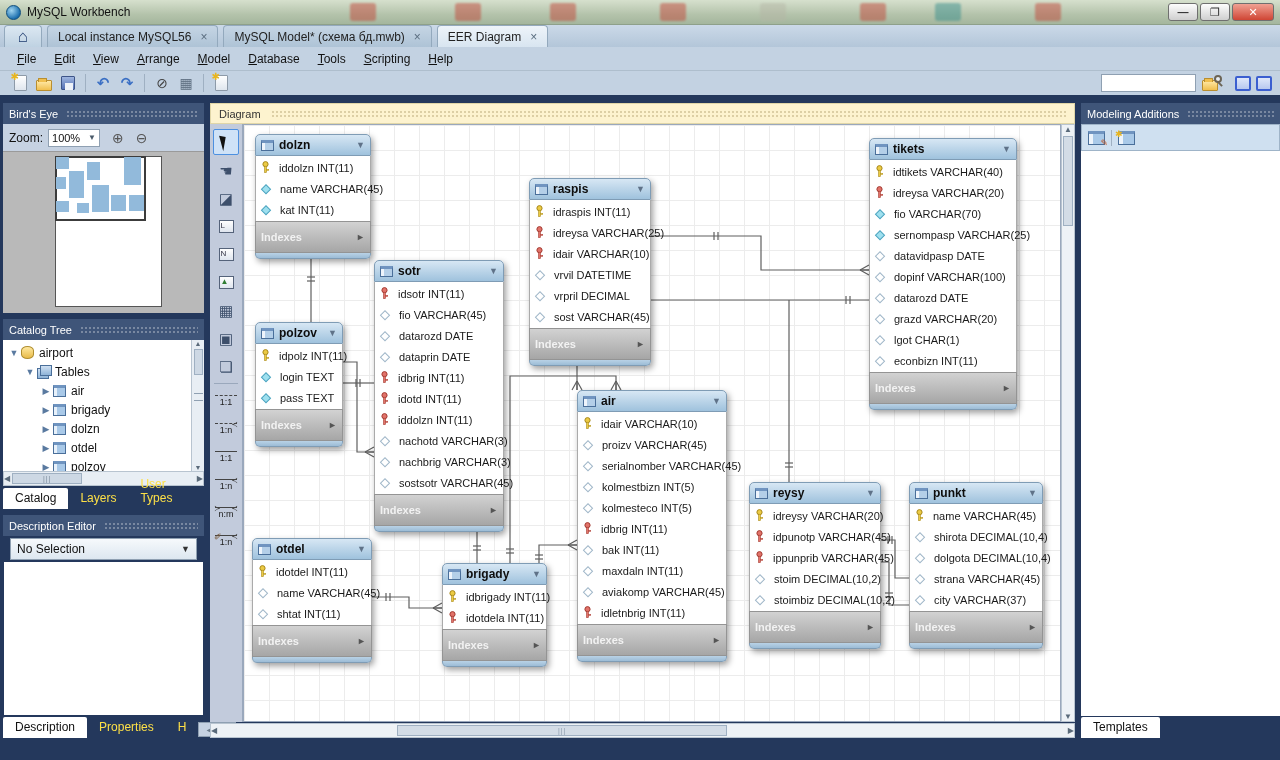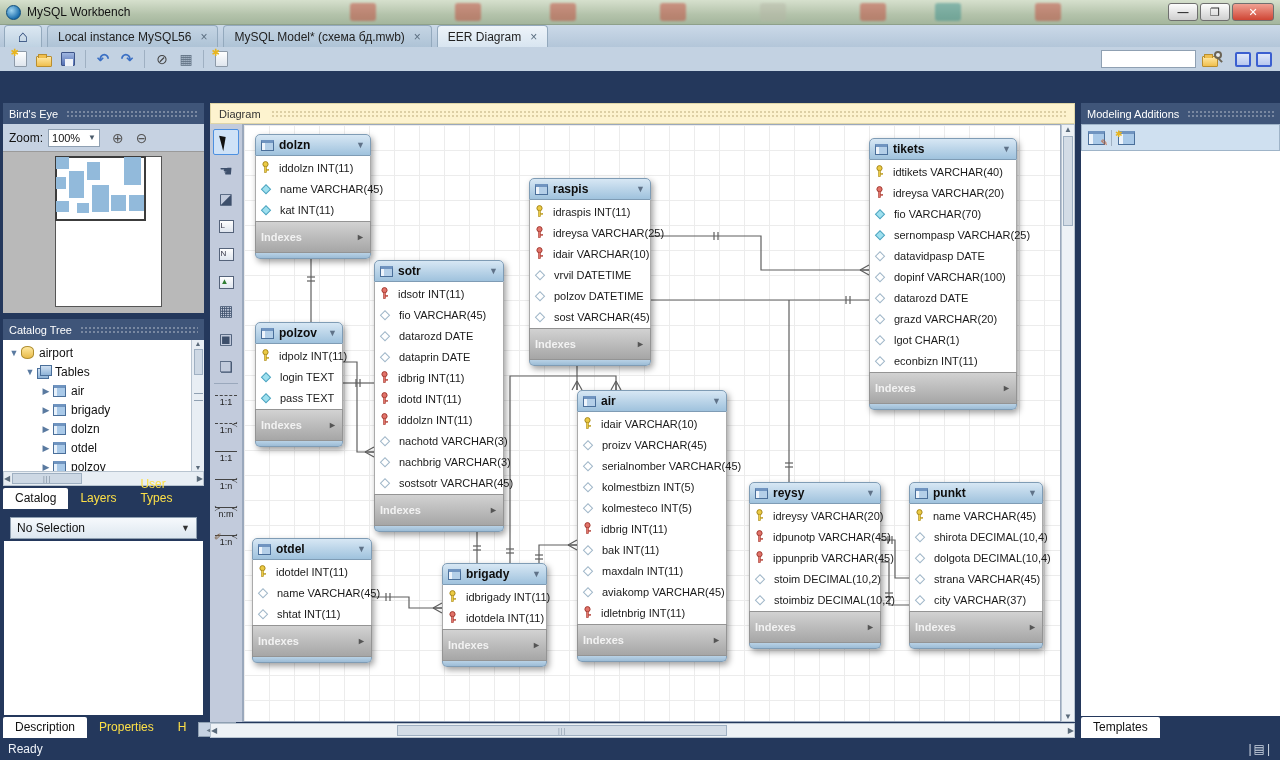--- a/index.html
+++ b/index.html
@@ -178,20 +178,31 @@
           <span>MySQL Model* (схема бд.mwb)</span>
           <span class="x">×</span>
         </div>
         <div class="mtab active">
           <span>EER Diagram</span>
           <span class="x">×</span>
         </div>
       </div>
   </div>
 
+  <div class="menubar" id="menubar">
+      <span class="menu-item">File</span>
+      <span class="menu-item">Edit</span>
+      <span class="menu-item">View</span>
+      <span class="menu-item">Arrange</span>
+      <span class="menu-item">Model</span>
+      <span class="menu-item">Database</span>
+      <span class="menu-item">Tools</span>
+      <span class="menu-item">Scripting</span>
+      <span class="menu-item">Help</span>
+    </div>
 
   <div class="toolbar">
     <span class="ticon">
         <span class="doc">
           <span class="star">✱</span>
         </span>
       </span>
     <span class="ticon">
         <span class="folder"></span>
       </span>
@@ -306,20 +317,24 @@
         <span class="thumb">|||</span>
         <span class="sp"></span>
         <span>▶</span>
       </div>
       <div class="panel-tabs" id="catalog-tabs">
           <span class="ptab active">Catalog</span>
           <span class="ptab">Layers</span>
           <span class="ptab">User Types</span>
         </div>
       <div class="gap"></div>
+      <div class="panel-header">
+        <span>Description Editor</span>
+          <span class="dots"></span>
+      </div>
       <div class="dropdown">
         <span>No Selection</span>
         <span class="dd">▼</span>
       </div>
       <div class="desc-body"></div>
       <div class="panel-tabs" id="desc-tabs">
           <span class="ptab active">Description</span>
           <span class="ptab">Properties</span>
           <span class="ptab">H</span>
           <span class="tab-nav">
@@ -539,21 +554,21 @@
                     </svg>
                   </span>
                   <span>vrvil DATETIME</span>
                 </div>
                 <div class="frow">
                   <span style="margin-right: 4px; display: inline-flex;">
                     <svg width="12" height="12" viewBox="0 0 12 12">
                       <rect x="3" y="3" width="6.4" height="6.4" transform="rotate(45 6 6)" fill="#ffffff" stroke="#9fb6c8"></rect>
                     </svg>
                   </span>
-                  <span>polzov DATETIME</span>
+                  <span>vrpril DECIMAL</span>
                 </div>
                 <div class="frow">
                   <span style="margin-right: 4px; display: inline-flex;">
                     <svg width="12" height="12" viewBox="0 0 12 12">
                       <rect x="3" y="3" width="6.4" height="6.4" transform="rotate(45 6 6)" fill="#ffffff" stroke="#9fb6c8"></rect>
                     </svg>
                   </span>
                   <span>sost VARCHAR(45)</span>
                 </div>
               </div>
@@ -1123,17 +1138,13 @@
             <span class="ov" style="color:#e8b51e;right:auto;left:-4px;top:-5px">✱</span>
           </span>
       </div>
       <div class="ma-body"></div>
       <div class="rp-tabs">
         <span class="rp-tab">Templates</span>
       </div>
     </div>
   </div>
 
-  <div class="statusbar">
-    <span>Ready</span>
-    <span class="status-icons"><span>|</span><span>▤</span><span>|</span></span>
-  </div>
 </div>
 
 </body></html>

